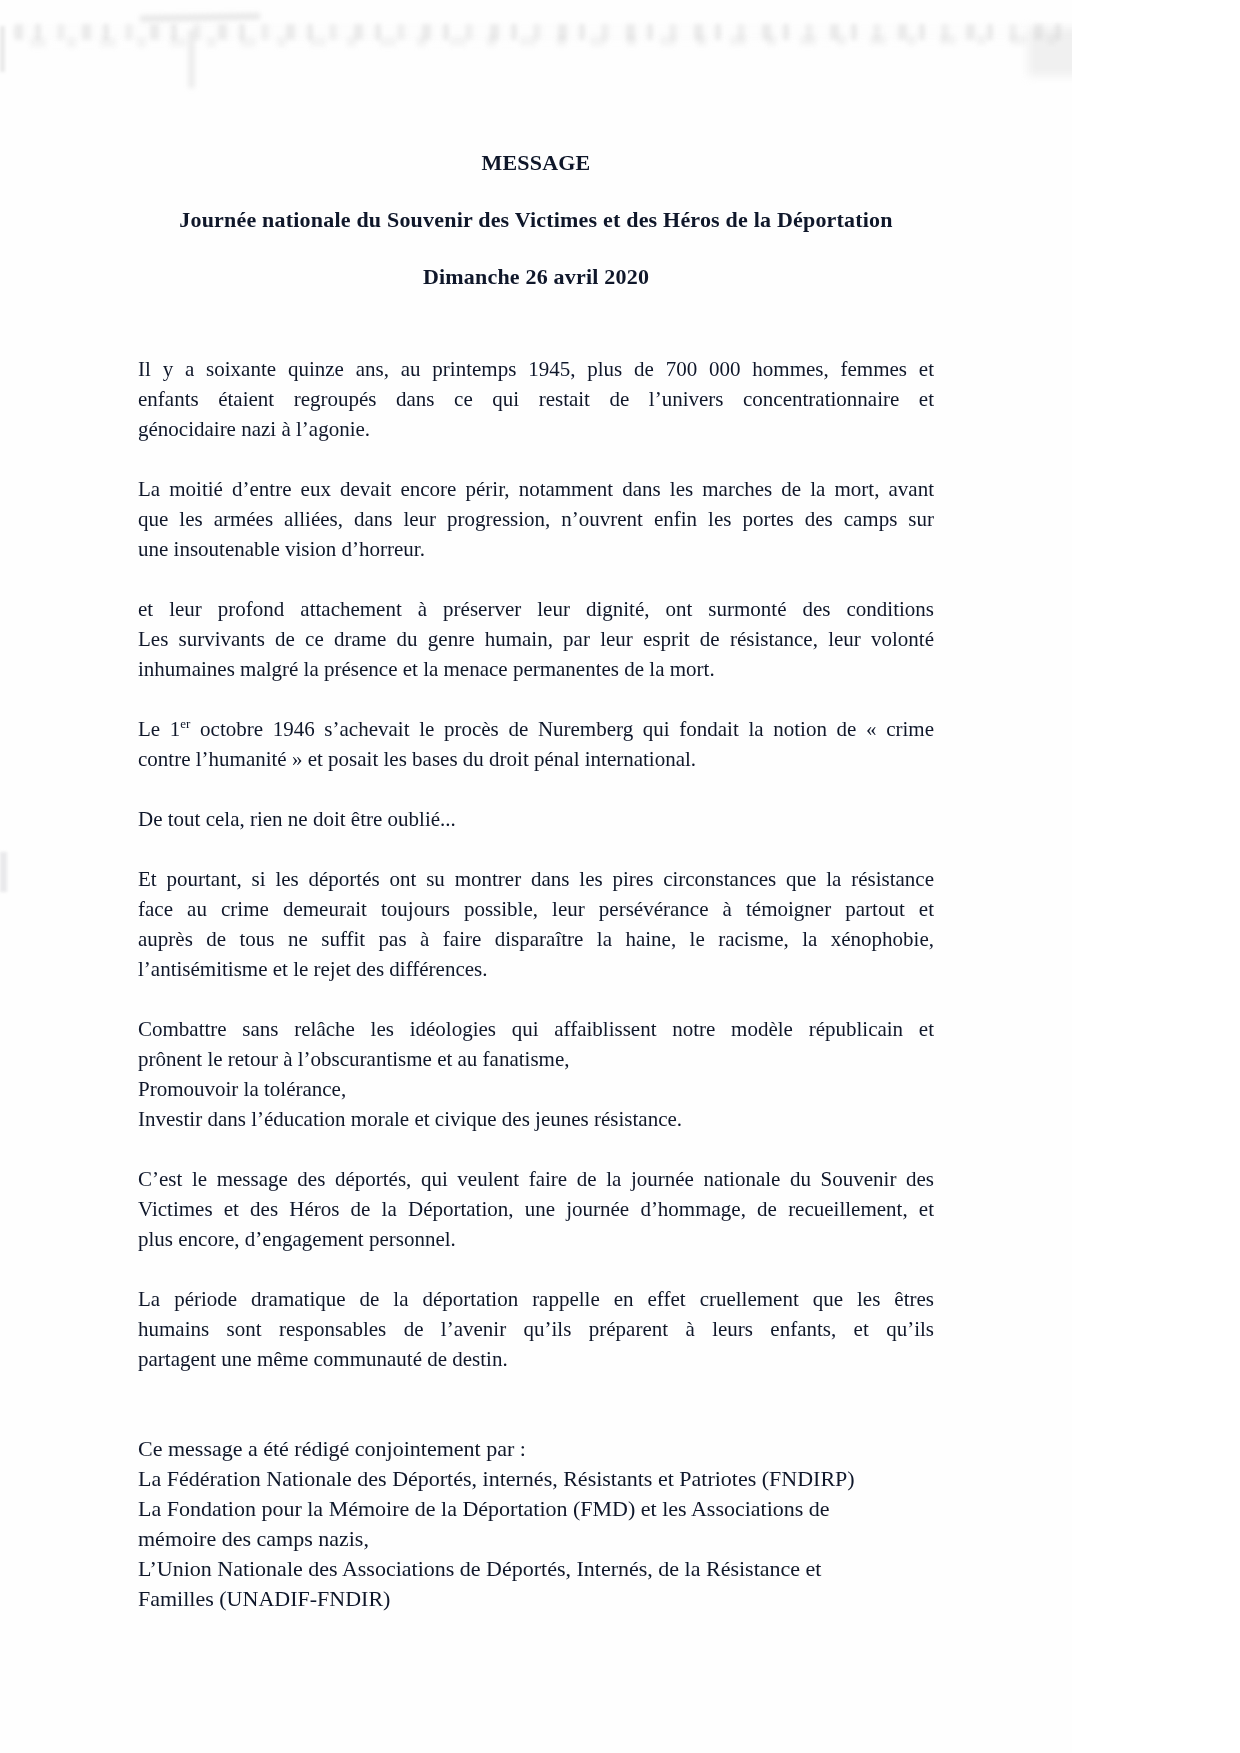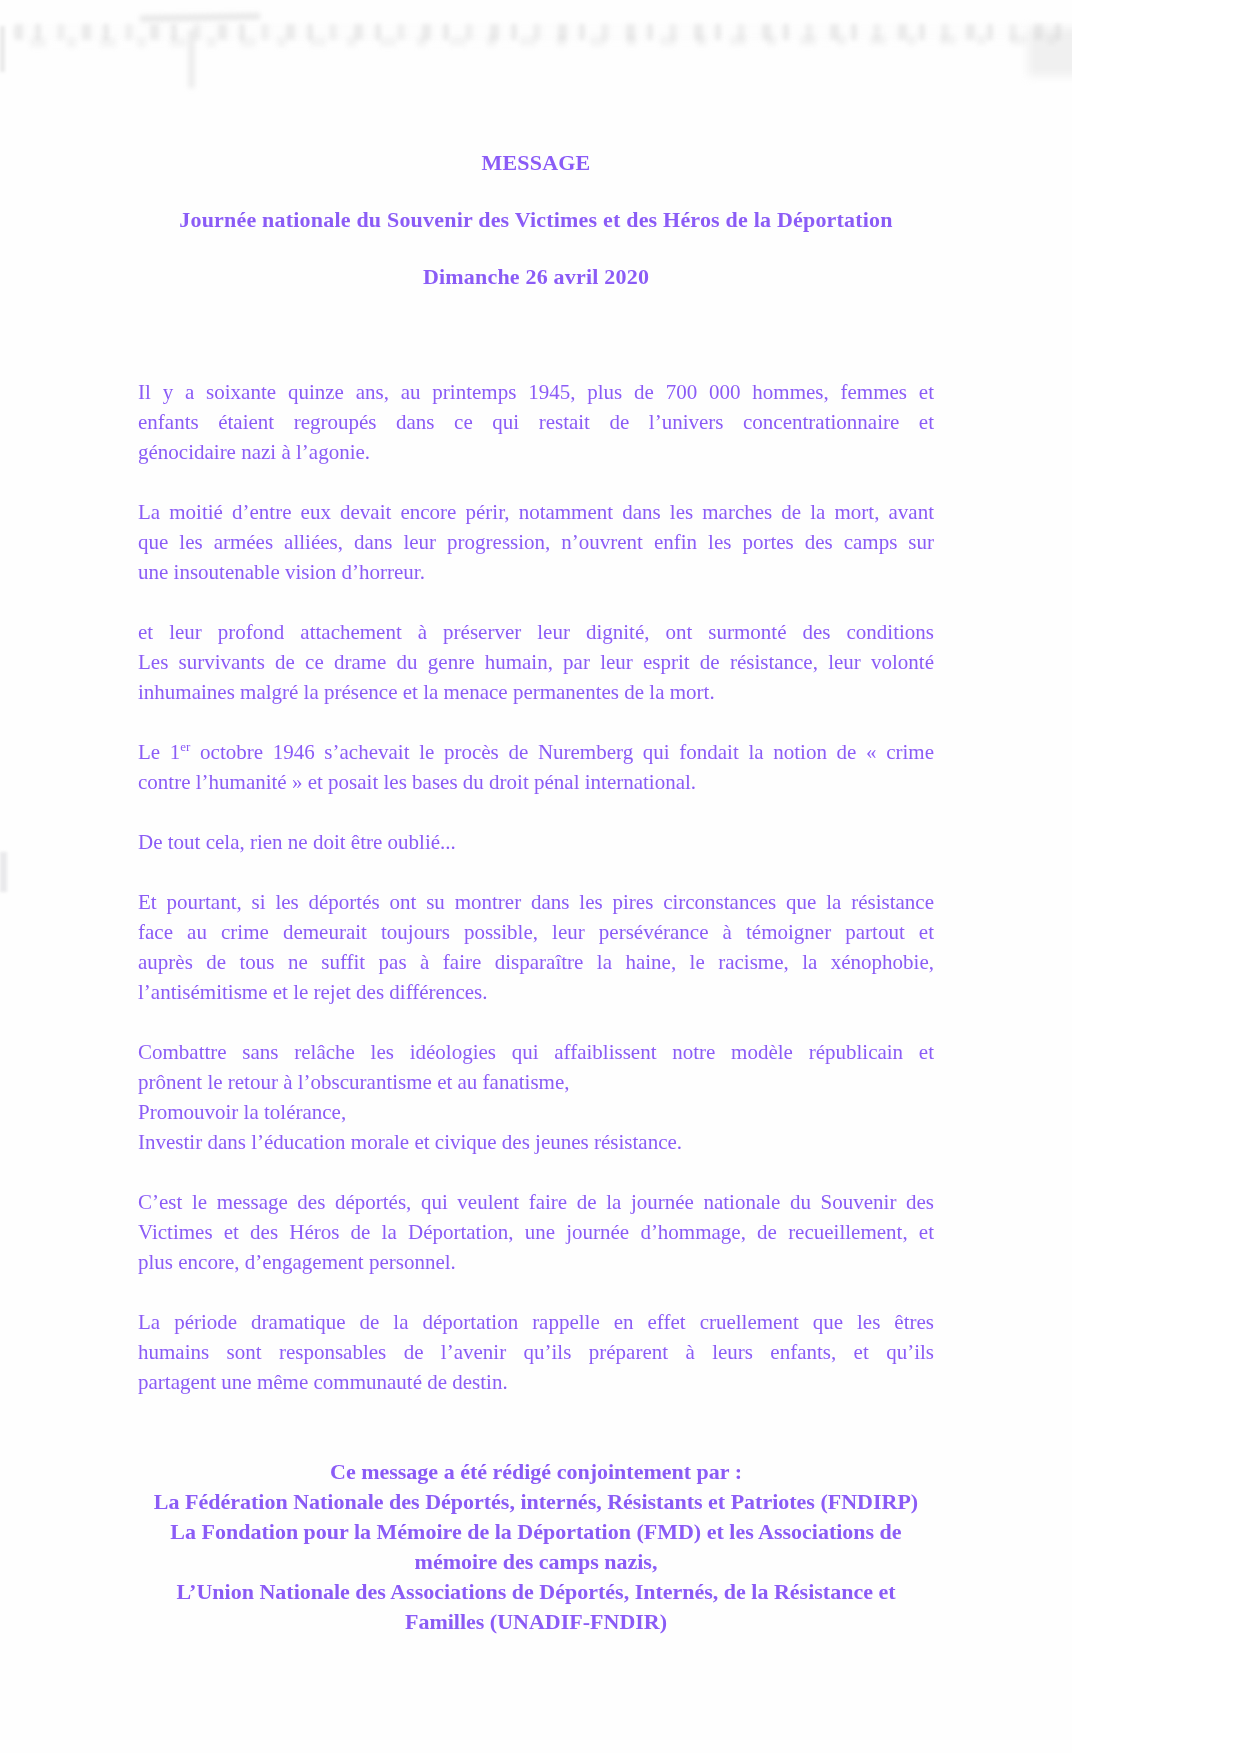--- a/index.html
+++ b/index.html
@@ -7,57 +7,56 @@
     width: 1240px;
     background: #ffffff;
     font-family: "Liberation Serif", "DejaVu Serif", serif;
   }
   .page {
     position: relative;
     width: 1072px;
     height: 1753px;
     background: #fefefe;
     overflow: hidden;
-    color: #8b5cf6;
+    color: #0f172a;
   }
   .content {
     padding: 148px 138px 0 138px;
   }
   .heading {
     text-align: center;
     font-weight: bold;
     font-size: 22px;
     line-height: 30px;
     letter-spacing: 0.2px;
   }
   .h-title { margin-bottom: 27px; }
   .h-sub   { margin-bottom: 27px; }
-  .h-date  { margin-bottom: 85px; }
+  .h-date  { margin-bottom: 62px; }
   .para {
     font-size: 21px;
     line-height: 30px;
     margin: 12px 0 30px 0;
   }
   .jline {
     text-align: justify;
     text-align-last: justify;
   }
   .jline.last {
     text-align: right;
     text-align-last: left;
   }
   sup {
     font-size: 0.62em;
     line-height: 0;
     vertical-align: super;
   }
   .footer {
     margin-top: 60px;
-    text-align: center;
-    font-weight: bold;
+    font-weight: normal;
     font-size: 22px;
     line-height: 30px;
   }
   
   .artifact { position: absolute; pointer-events: none; }
   .scan-band-1 {
     top: 24px; left: 14px; width: 1212px; height: 16px;
     background: repeating-linear-gradient(90deg,
       rgba(170,170,170,0.30) 0 9px,  rgba(235,235,235,0.10) 9px 21px,
       rgba(150,150,150,0.26) 21px 27px, rgba(240,240,240,0.08) 27px 43px,

